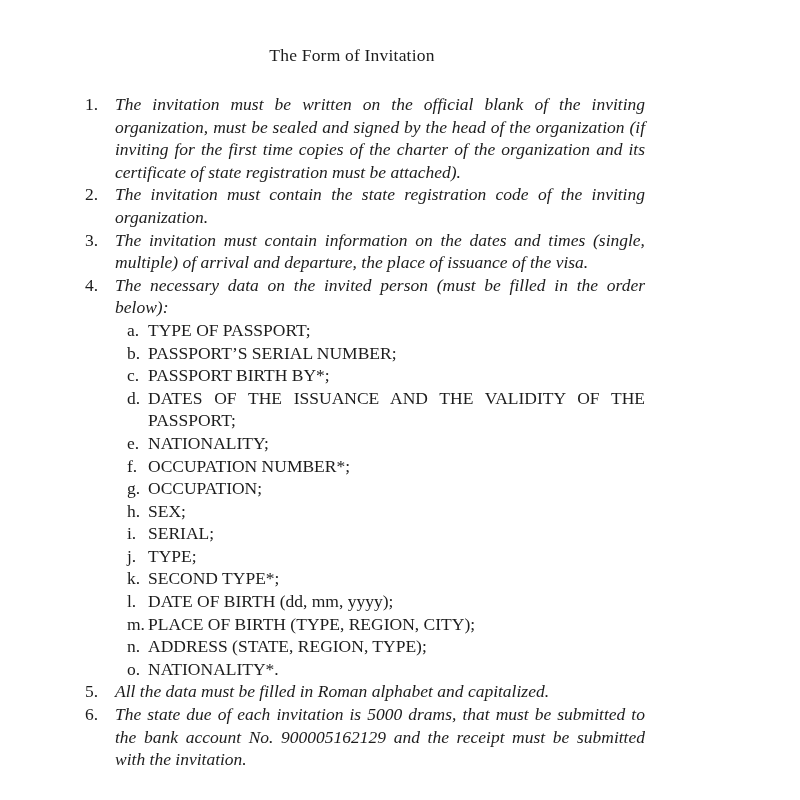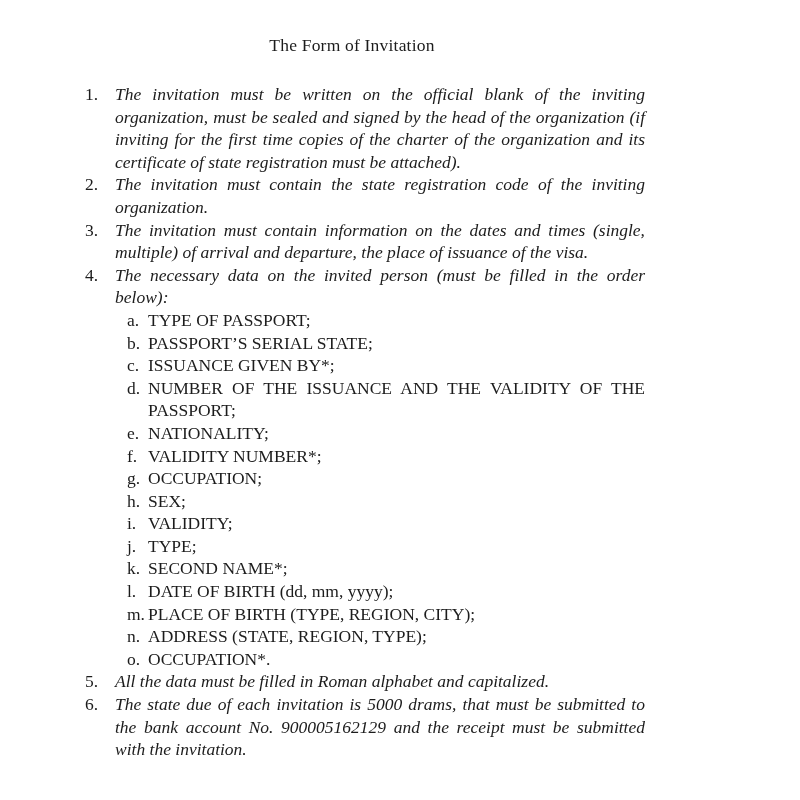--- a/index.html
+++ b/index.html
@@ -7,21 +7,21 @@
     width: 800px;
     background: #ffffff;
     font-family: "Liberation Serif", "DejaVu Serif", serif;
     color: #1c1c1c;
   }
   .page {
     position: relative;
     width: 704px;
     height: 800px;
     background: #ffffff;
-    padding-top: 34px;
+    padding-top: 44px;
     overflow: hidden;
   }
   .title {
     text-align: center;
     font-size: 17.5px;
     font-weight: normal;
     line-height: 23px;
     margin-bottom: 26px;
     letter-spacing: 0.2px;
   }
@@ -93,73 +93,73 @@
       <span class="body">The necessary data on the invited person (must be filled in the order below):</span>
     </div>
 
     <div class="sublist">
       <div class="sub">
         <span class="letter">a.</span>
         <span class="body">TYPE OF PASSPORT;</span>
       </div>
       <div class="sub">
         <span class="letter">b.</span>
-        <span class="body">PASSPORT’S SERIAL STATE;</span>
+        <span class="body">PASSPORT’S SERIAL NUMBER;</span>
       </div>
       <div class="sub">
         <span class="letter">c.</span>
-        <span class="body">ISSUANCE GIVEN BY*;</span>
+        <span class="body">PASSPORT BIRTH BY*;</span>
       </div>
       <div class="sub">
         <span class="letter">d.</span>
-        <span class="body">NUMBER OF THE ISSUANCE AND THE VALIDITY OF THE PASSPORT;</span>
+        <span class="body">DATES OF THE ISSUANCE AND THE VALIDITY OF THE PASSPORT;</span>
       </div>
       <div class="sub">
         <span class="letter">e.</span>
         <span class="body">NATIONALITY;</span>
       </div>
       <div class="sub">
         <span class="letter">f.</span>
-        <span class="body">VALIDITY NUMBER*;</span>
+        <span class="body">OCCUPATION NUMBER*;</span>
       </div>
       <div class="sub">
         <span class="letter">g.</span>
         <span class="body">OCCUPATION;</span>
       </div>
       <div class="sub">
         <span class="letter">h.</span>
         <span class="body">SEX;</span>
       </div>
       <div class="sub">
         <span class="letter">i.</span>
-        <span class="body">VALIDITY;</span>
+        <span class="body">SERIAL;</span>
       </div>
       <div class="sub">
         <span class="letter">j.</span>
         <span class="body">TYPE;</span>
       </div>
       <div class="sub">
         <span class="letter">k.</span>
-        <span class="body">SECOND NAME*;</span>
+        <span class="body">SECOND TYPE*;</span>
       </div>
       <div class="sub">
         <span class="letter">l.</span>
         <span class="body">DATE OF BIRTH (dd, mm, yyyy);</span>
       </div>
       <div class="sub">
         <span class="letter">m.</span>
         <span class="body">PLACE OF BIRTH (TYPE, REGION, CITY);</span>
       </div>
       <div class="sub">
         <span class="letter">n.</span>
         <span class="body">ADDRESS (STATE, REGION, TYPE);</span>
       </div>
       <div class="sub">
         <span class="letter">o.</span>
-        <span class="body">OCCUPATION*.</span>
+        <span class="body">NATIONALITY*.</span>
       </div>
     </div>
 
     <div class="item">
       <span class="num">5.</span>
       <span class="body">All the data must be filled in Roman alphabet and capitalized.</span>
     </div>
 
     <div class="item">
       <span class="num">6.</span>

